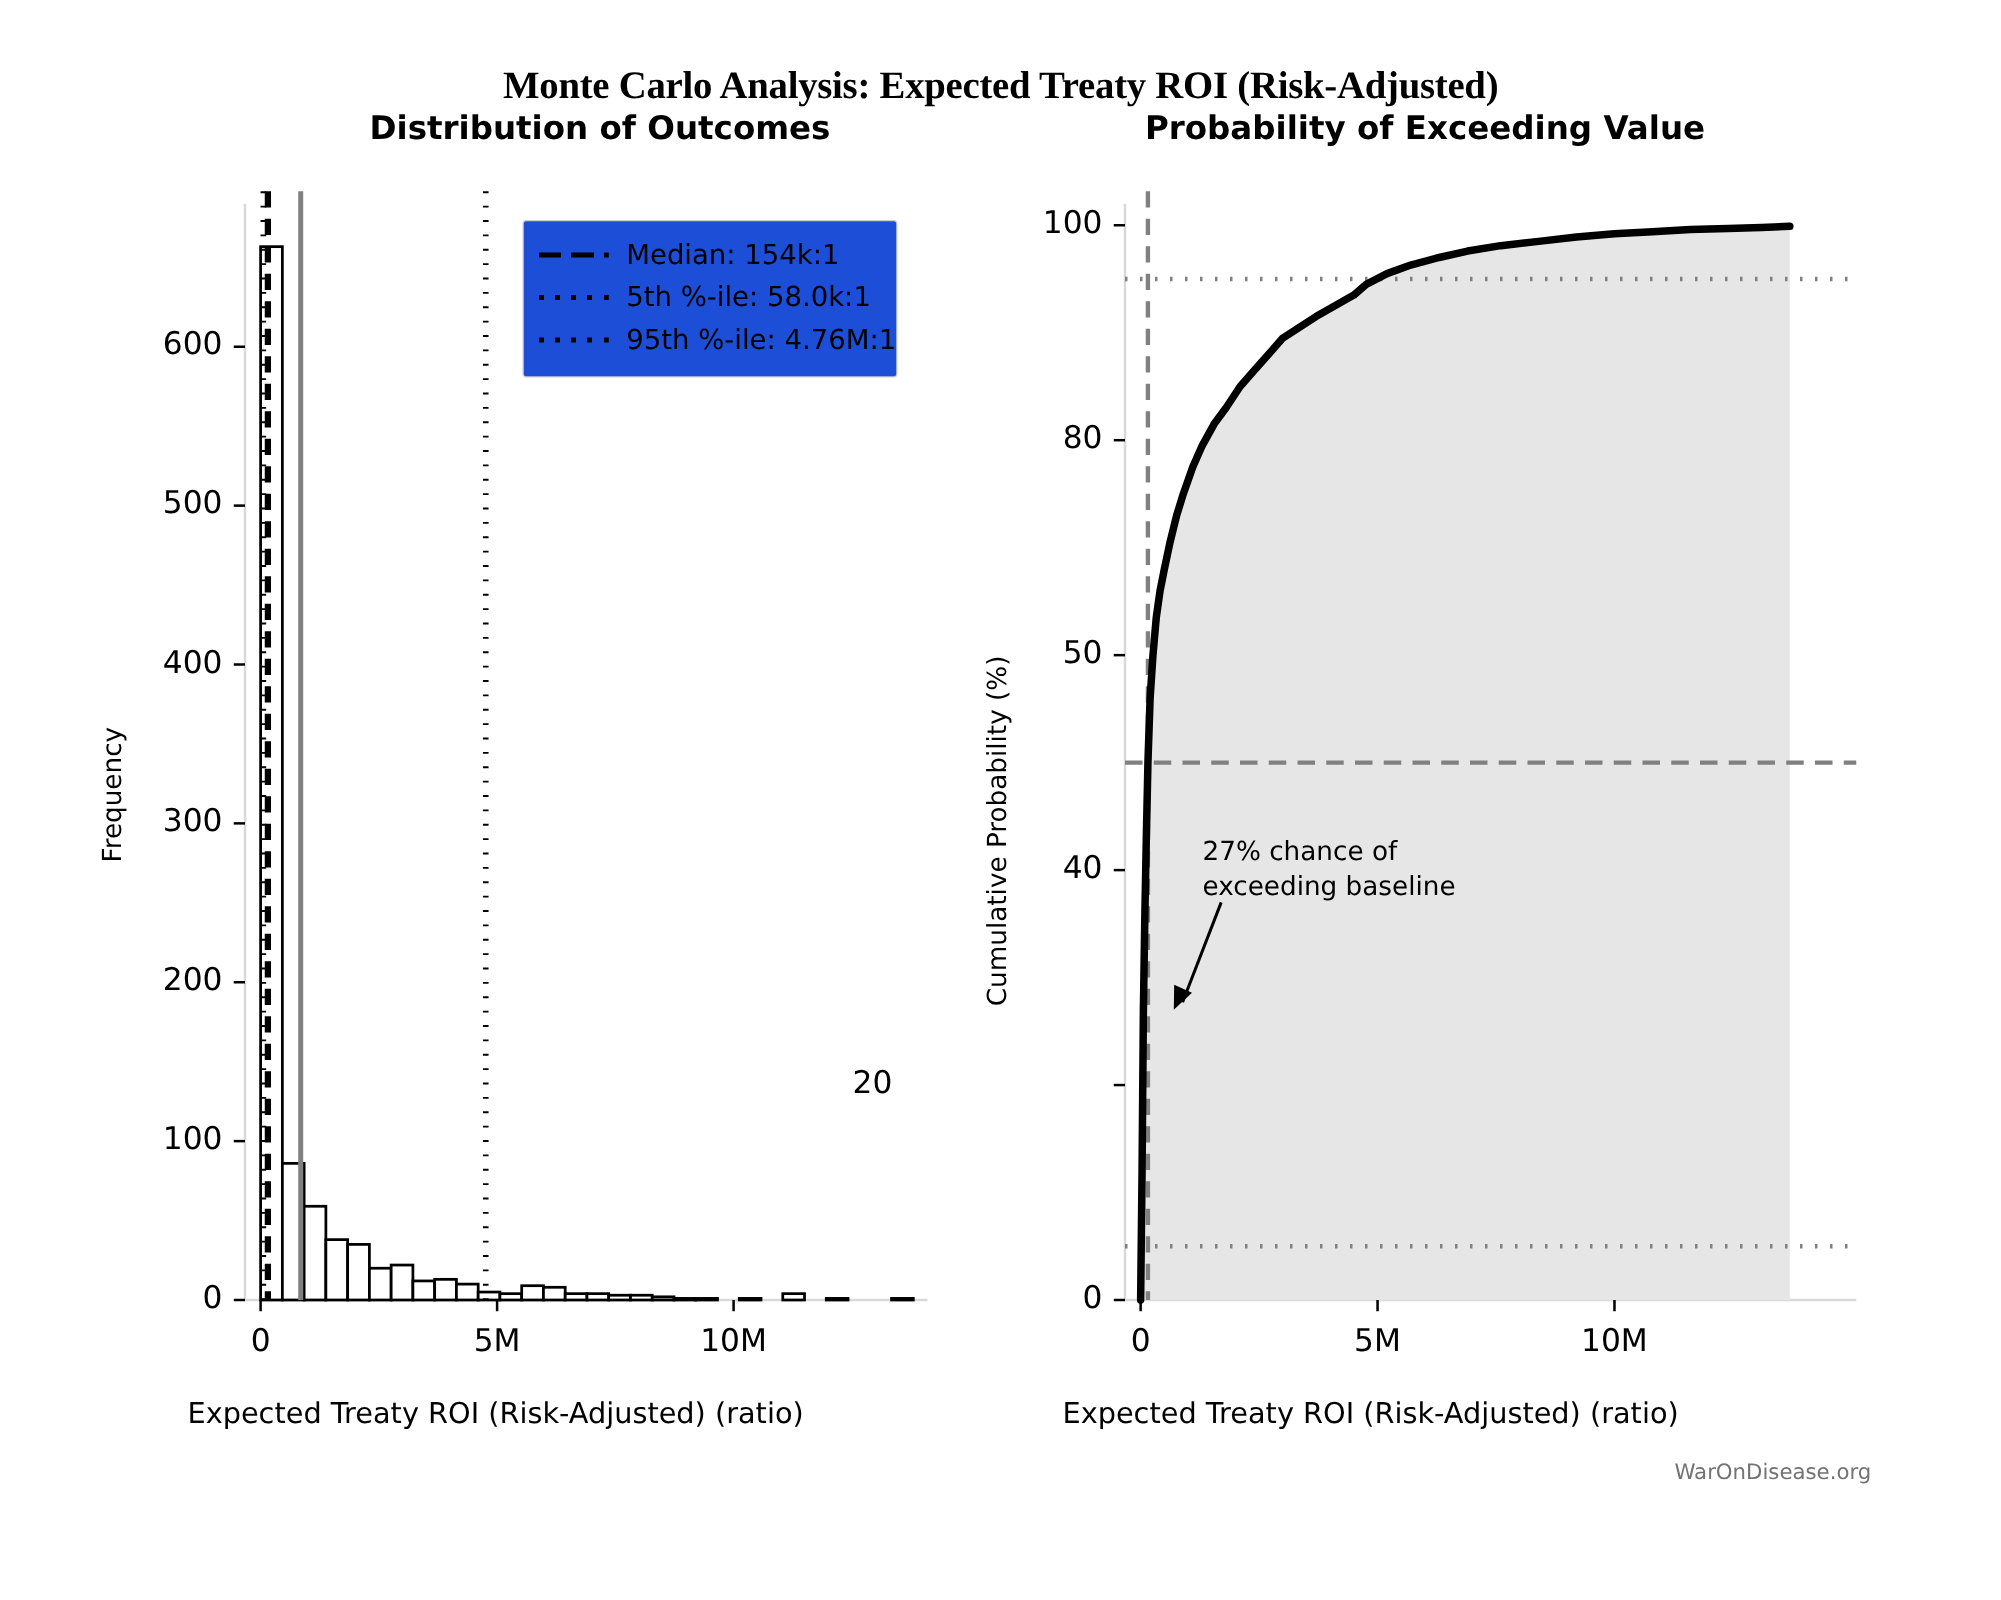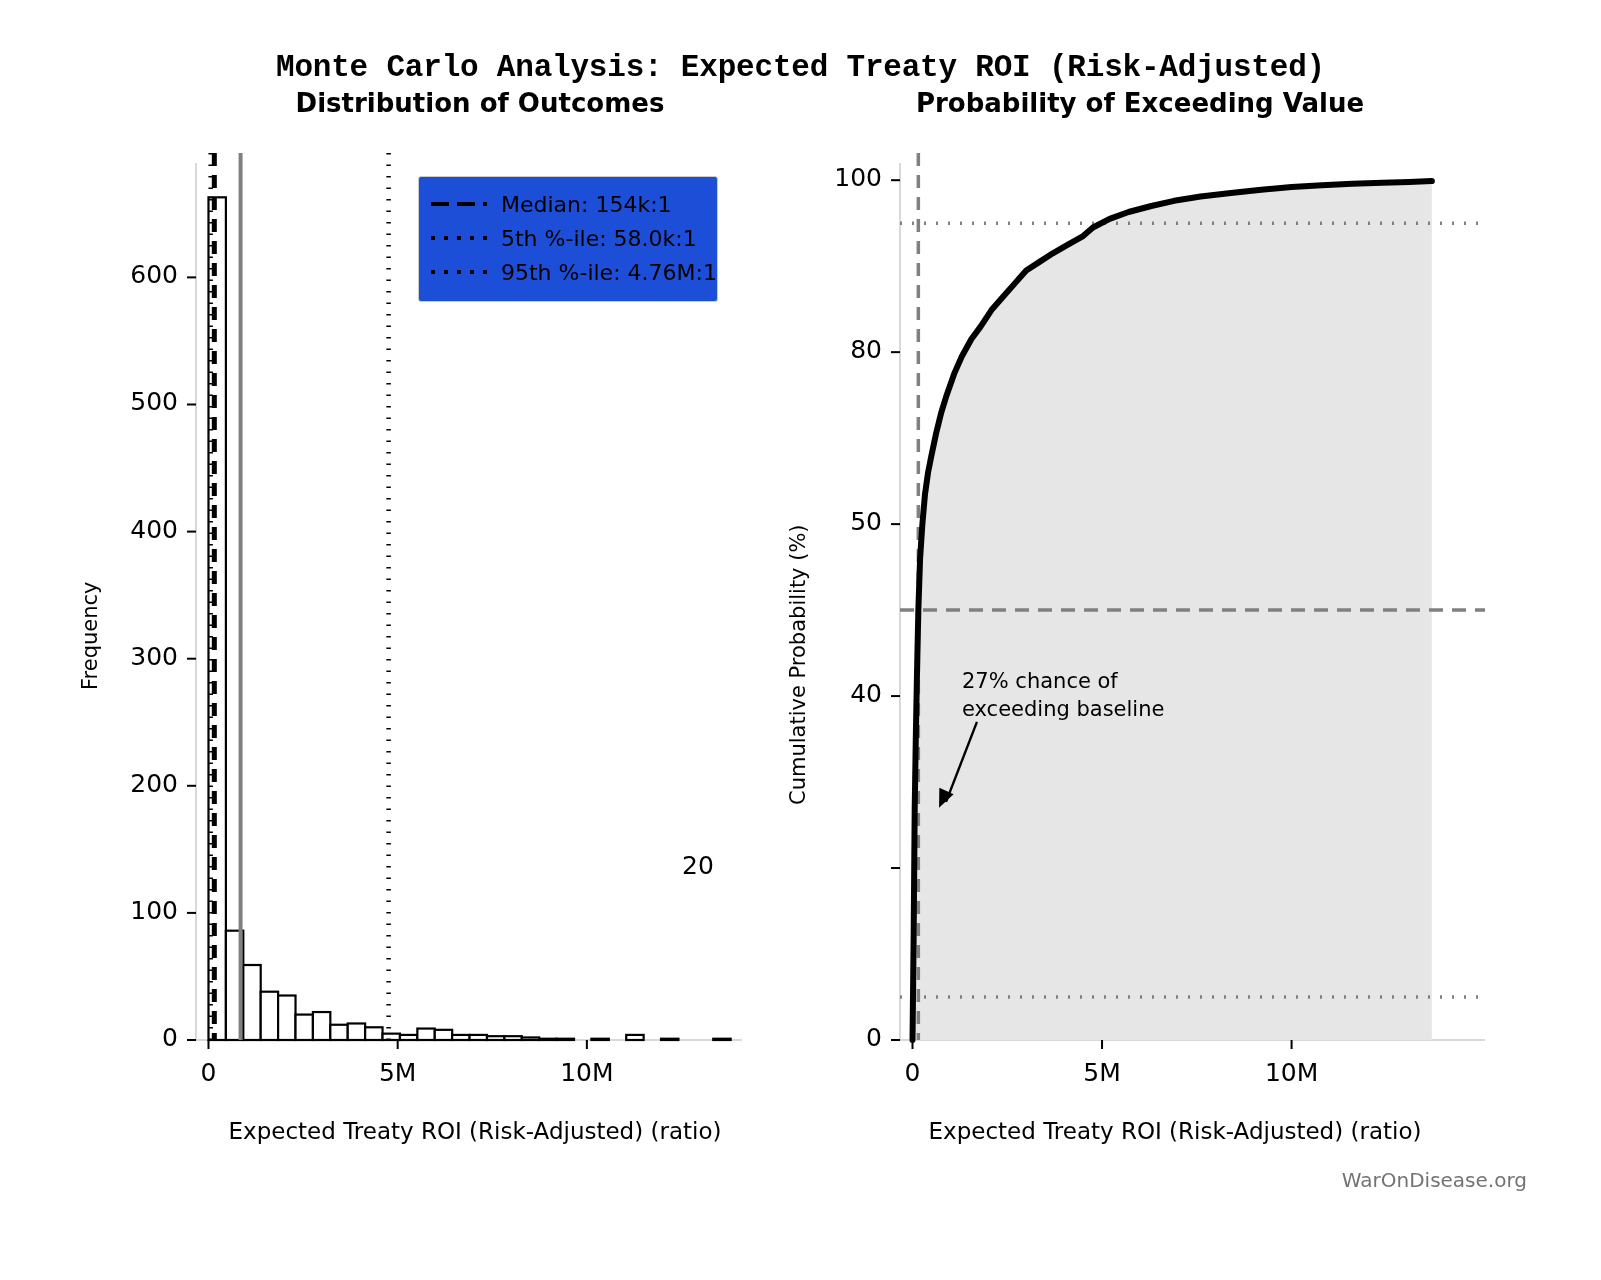--- a/index.html
+++ b/index.html
@@ -21,37 +21,37 @@
     width: 1601px;
     height: 1280px;
   }
   .suptitle {
     position: absolute;
     left: 0; top: 50px;
     width: 1601px;
     text-align: center;
     font-size: 31px;
     font-weight: bold;
-    font-family: Liberation Mono, monospace;
+    font-family: Liberation Serif, serif;
     letter-spacing: -0.2px;
   }
   .axtitle {
     position: absolute;
     font-size: 26px;
     font-weight: bold;
     text-align: center;
     font-family: "DejaVu Sans", sans-serif;
   }
   #title-left  { left: 180px; top: 88px; width: 600px; }
   #title-right { left: 820px; top: 88px; width: 640px; }
 
   .xlabel {
     position: absolute;
     font-size: 23px;
-    text-align: center;
+    text-align: left;
     font-family: "DejaVu Sans", sans-serif;
   }
   #xlabel-left  { left: 150px;  top: 1118px; width: 650px; }
   #xlabel-right { left: 850px;  top: 1118px; width: 650px; }
 
   .ylabel {
     position: absolute;
     font-size: 21px;
     font-family: "DejaVu Sans", sans-serif;
     transform-origin: 0 0;
@@ -65,23 +65,23 @@
     position: absolute;
     font-size: 25px;
     font-family: "DejaVu Sans", sans-serif;
     white-space: nowrap;
   }
   .ytick-label { text-align: right; }
   .xtick-label { text-align: center; }
 
   #watermark {
     position: absolute;
-    right: 74px;
+    right: 104px;
     top: 1168px;
-    font-size: 20px;
+    font-size: 17px;
     color: #737373;
     font-family: "DejaVu Sans", sans-serif;
   }
 
   .legend-box {
     position: absolute;
     left: 418px;
     top: 176px;
     width: 300px;
     border: 1px solid #cccccc;

